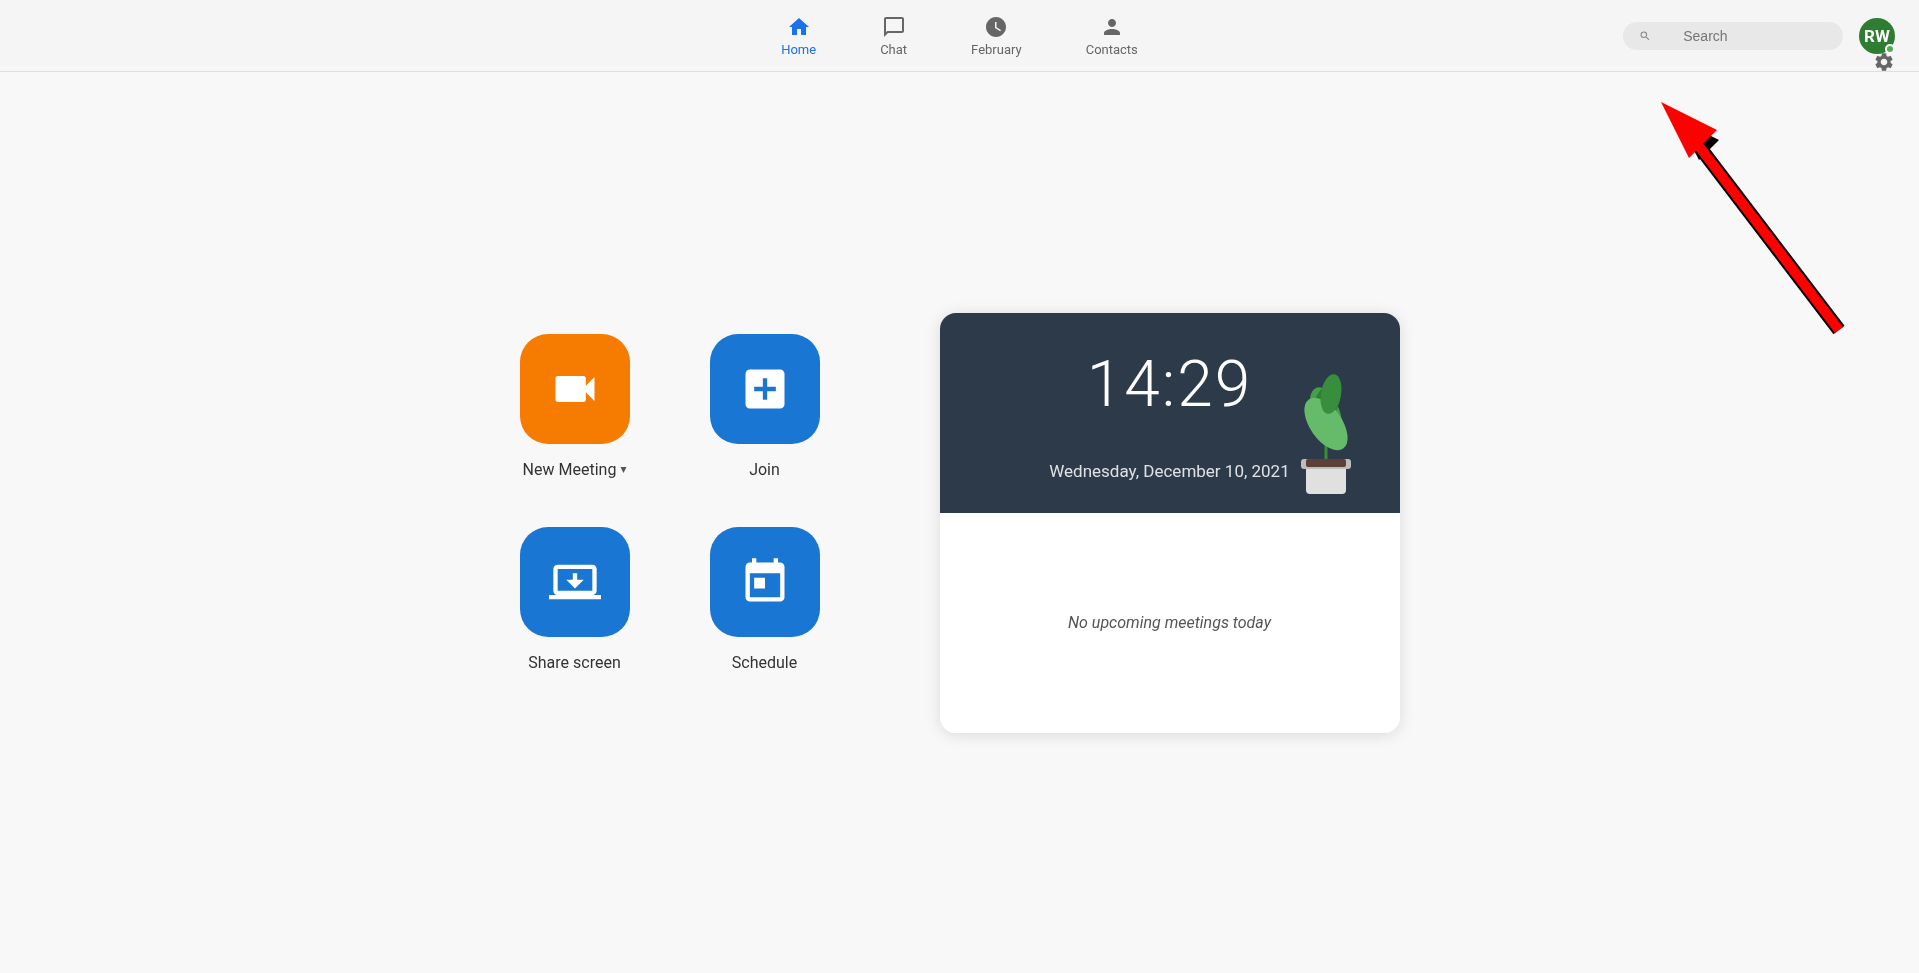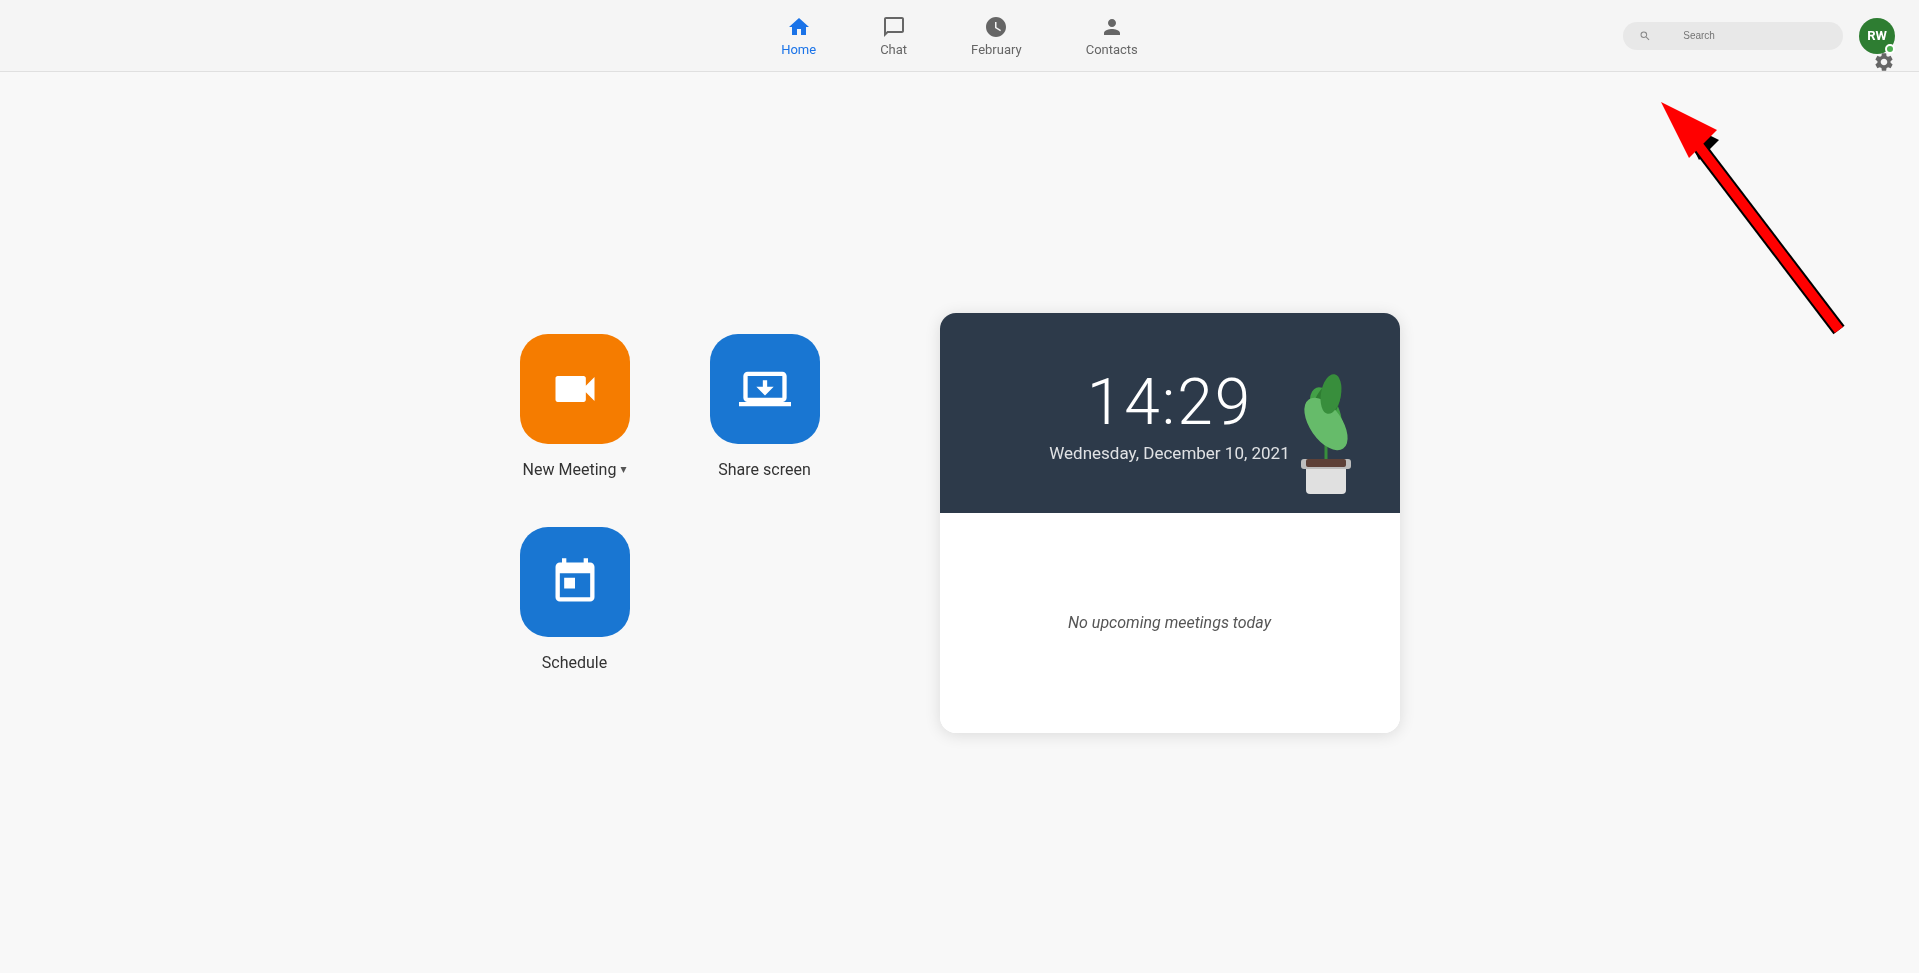--- a/index.html
+++ b/index.html
@@ -67,33 +67,33 @@
       border-radius: 20px;
       padding: 6px 16px;
       gap: 8px;
       width: 220px;
     }
 
     .search-box input {
       border: none;
       background: transparent;
       outline: none;
-      font-size: 10px;
+      font-size: 14px;
       color: #666;
       width: 100%;
       margin-left: 24px;
     }
 
     .avatar-btn {
       width: 36px;
       height: 36px;
       border-radius: 50%;
       background: #2e7d32;
       color: white;
-      font-size: 13px;
+      font-size: 17px;
       font-weight: bold;
       display: flex;
       align-items: center;
       justify-content: center;
       cursor: pointer;
       position: relative;
     }
 
     .avatar-online-dot {
       width: 10px;
@@ -175,21 +175,21 @@
     }
 
     .calendar-header {
       background: #2d3a4a;
       padding: 40px 44px 32px;
       position: relative;
       height: 200px;
       display: flex;
       flex-direction: column;
       align-items: center;
-      justify-content: center;
+      justify-content: space-between;
       overflow: hidden;
     }
 
     .calendar-plant {
       position: absolute;
       right: 24px;
       bottom: 0;
     }
 
     .calendar-time {
@@ -302,20 +302,30 @@
         <svg width="52" height="52" viewBox="0 0 24 24" fill="white">
           <path d="M17 10.5V7c0-.55-.45-1-1-1H4c-.55 0-1 .45-1 1v10c0 .55.45 1 1 1h12c.55 0 1-.45 1-1v-3.5l4 4v-11l-4 4z"></path>
         </svg>
       </div>
       <div class="action-label">
         <span>New Meeting</span>
         <span class="chevron">▾</span>
       </div>
     </div>
 
+    <div class="action-item">
+      <div class="action-icon-btn blue">
+        <svg width="52" height="52" viewBox="0 0 24 24" fill="white">
+          <path d="M19 3H5c-1.1 0-2 .9-2 2v14c0 1.1.9 2 2 2h14c1.1 0 2-.9 2-2V5c0-1.1-.9-2-2-2zm-2 10h-4v4h-2v-4H7v-2h4V7h2v4h4v2z"></path>
+        </svg>
+      </div>
+      <div class="action-label">
+        <span>Join</span>
+      </div>
+    </div>
 
     <div class="action-item">
       <div class="action-icon-btn blue">
         <svg width="52" height="52" viewBox="0 0 24 24" fill="white">
           <path d="M20 18c1.1 0 1.99-.9 1.99-2L22 6c0-1.1-.9-2-2-2H4c-1.1 0-2 .9-2 2v10c0 1.1.9 2 2 2H0v2h24v-2h-4zM4 6h16v10H4V6zm8 9l-4-4h3V8h2v3h3l-4 4z"></path>
         </svg>
       </div>
       <div class="action-label">
         <span>Share screen</span>
       </div>

